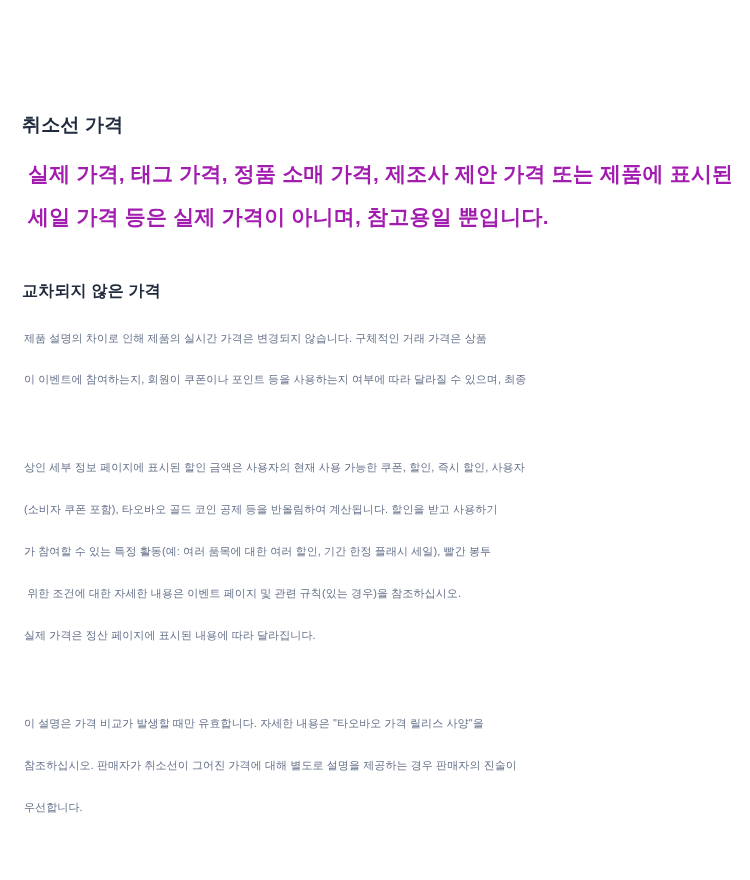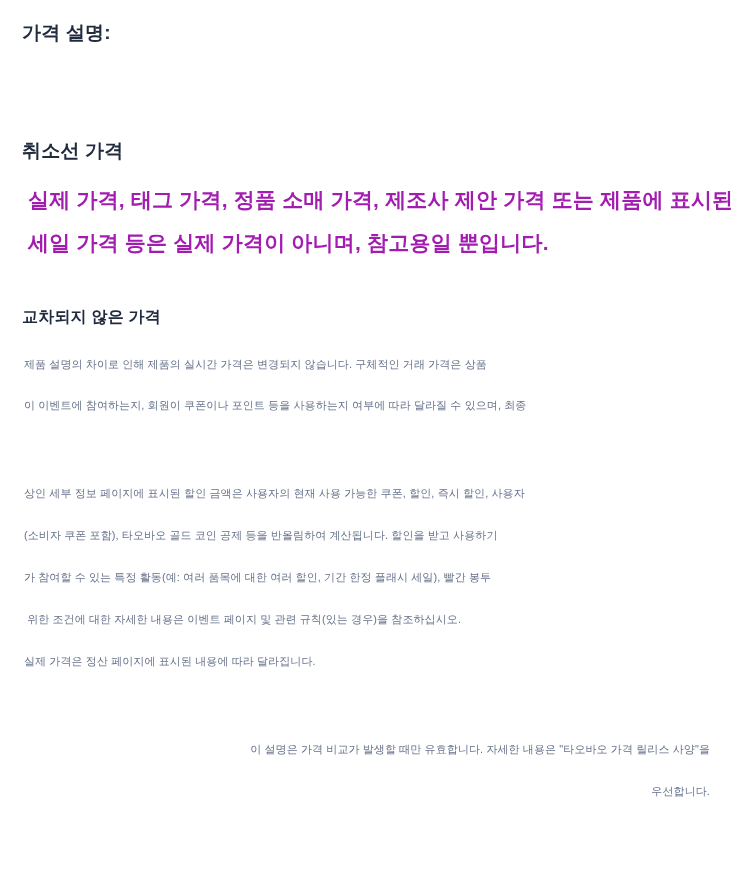--- a/index.html
+++ b/index.html
@@ -59,28 +59,27 @@
   }
   .body-para .line {
     line-height: 41px;
     white-space: pre;
   }
   .para-1 { margin-top: 16px; }
   .para-1 .line { line-height: 41px; }
   .para-2 { margin-top: 46px; }
   .para-2 .line { line-height: 42px; }
   .para-3 { margin-top: 46px; }
-  .para-3 .line { line-height: 42px; text-align: right; }
+  .para-3 .line { line-height: 42px; }
 </style>
 </head>
 <body>
 
 <div class="page">
 
-  <div class="page-title">가격 설명:</div>
 
   <div class="section-heading-lg">취소선 가격</div>
 
   <div class="highlight-para">
     <div class="line">실제 가격, 태그 가격, 정품 소매 가격, 제조사 제안 가격 또는 제품에 표시된</div>
     <div class="line">세일 가격 등은 실제 가격이 아니며, 참고용일 뿐입니다.</div>
   </div>
 
   <div class="section-heading-sm">교차되지 않은 가격</div>
 
@@ -92,16 +91,17 @@
   <div class="body-para para-2">
     <div class="line">상인 세부 정보 페이지에 표시된 할인 금액은 사용자의 현재 사용 가능한 쿠폰, 할인, 즉시 할인, 사용자</div>
     <div class="line">(소비자 쿠폰 포함), 타오바오 골드 코인 공제 등을 반올림하여 계산됩니다. 할인을 받고 사용하기</div>
     <div class="line">가 참여할 수 있는 특정 활동(예: 여러 품목에 대한 여러 할인, 기간 한정 플래시 세일), 빨간 봉투</div>
     <div class="line"> 위한 조건에 대한 자세한 내용은 이벤트 페이지 및 관련 규칙(있는 경우)을 참조하십시오.</div>
     <div class="line">실제 가격은 정산 페이지에 표시된 내용에 따라 달라집니다.</div>
   </div>
 
   <div class="body-para para-3">
     <div class="line">이 설명은 가격 비교가 발생할 때만 유효합니다. 자세한 내용은 "타오바오 가격 릴리스 사양"을</div>
+    <div class="line">참조하십시오. 판매자가 취소선이 그어진 가격에 대해 별도로 설명을 제공하는 경우 판매자의 진술이</div>
     <div class="line">우선합니다.</div>
   </div>
 
 </div>
 
 </body></html>

